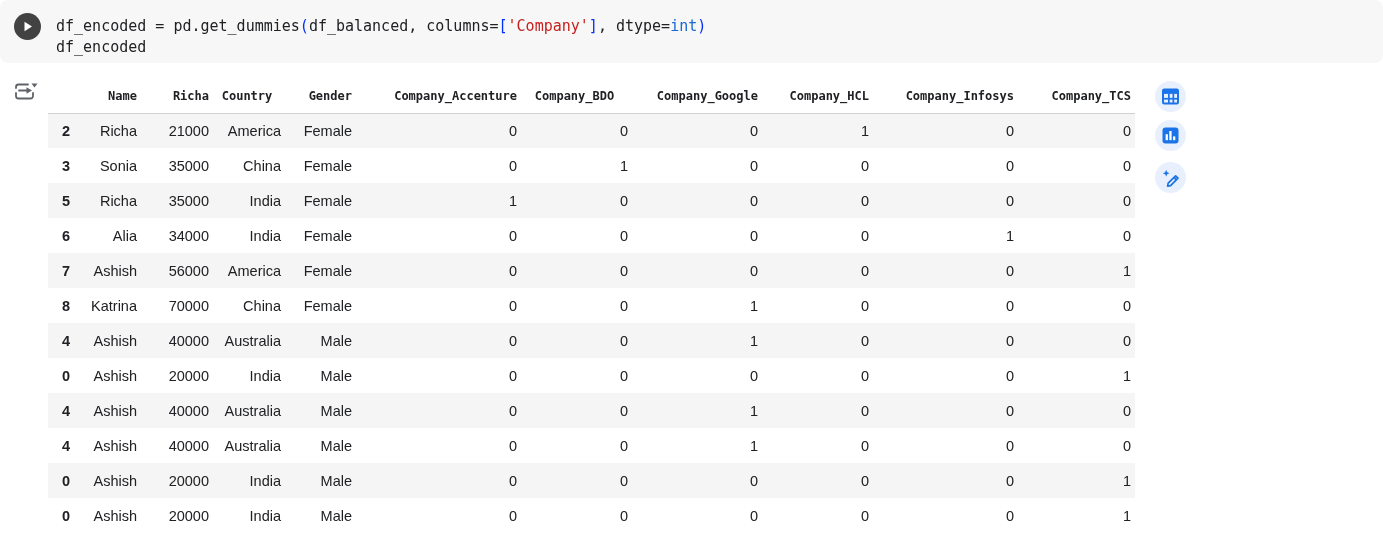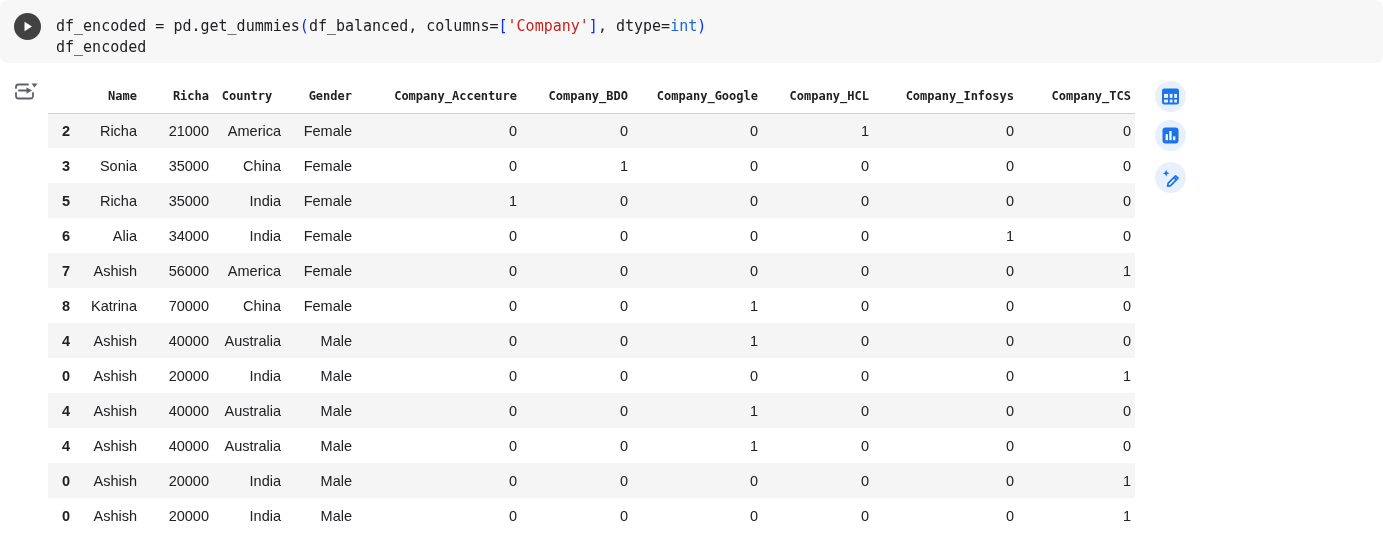--- a/index.html
+++ b/index.html
@@ -106,21 +106,21 @@
 
 <table class="dataframe">
   <thead>
       <tr>
         <th style="width: 26px;"></th>
         <th style="width: 67px;">Name</th>
         <th style="width: 72px;">Richa</th>
         <th style="width: 72px; text-align: center;">Country</th>
         <th style="width: 71px;">Gender</th>
         <th style="width: 165px;">Company_Accenture</th>
-        <th style="width: 111px;">Company_BDO</th>
+        <th style="width: 111px; text-align: center;">Company_BDO</th>
         <th style="width: 130px;">Company_Google</th>
         <th style="width: 111px; margin-left: 36px;">Company_HCL</th>
         <th style="width: 145px; margin-top: 36px;">Company_Infosys</th>
         <th style="width: 117px; text-align: right;">Company_TCS</th>
       </tr>
     </thead>
   <tbody>
       <tr>
         <th>2</th>
         <td>Richa</td>

